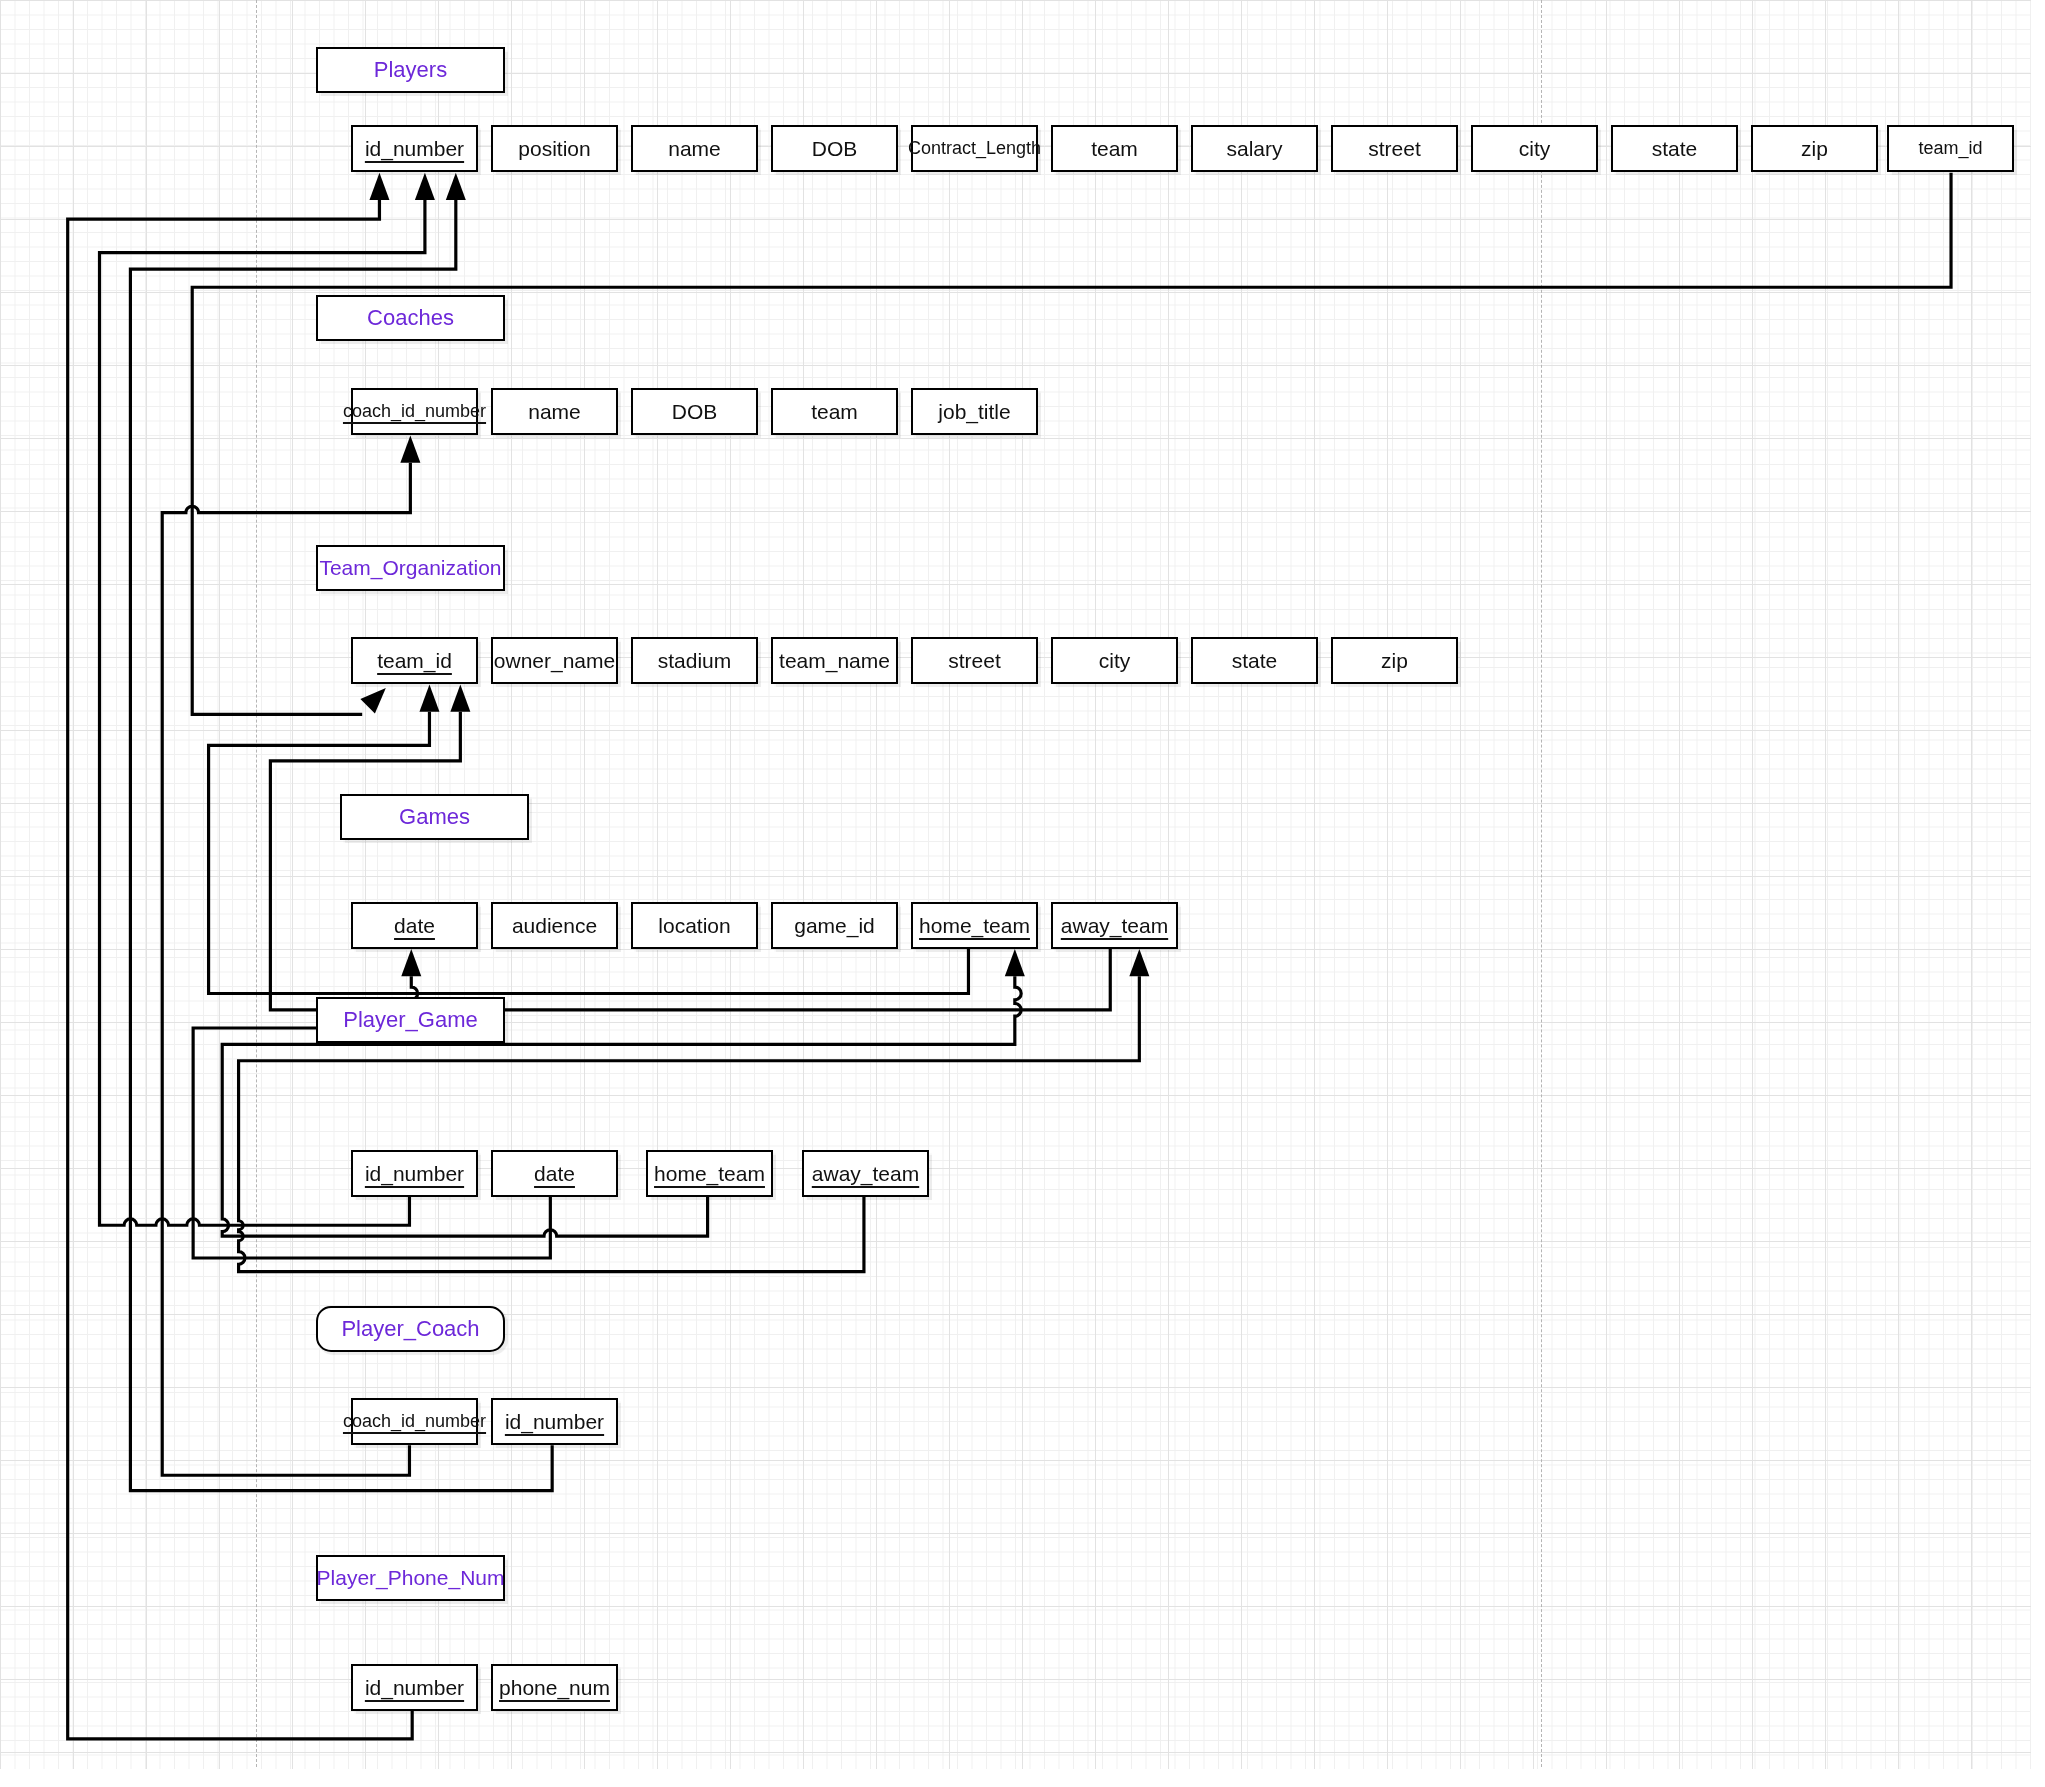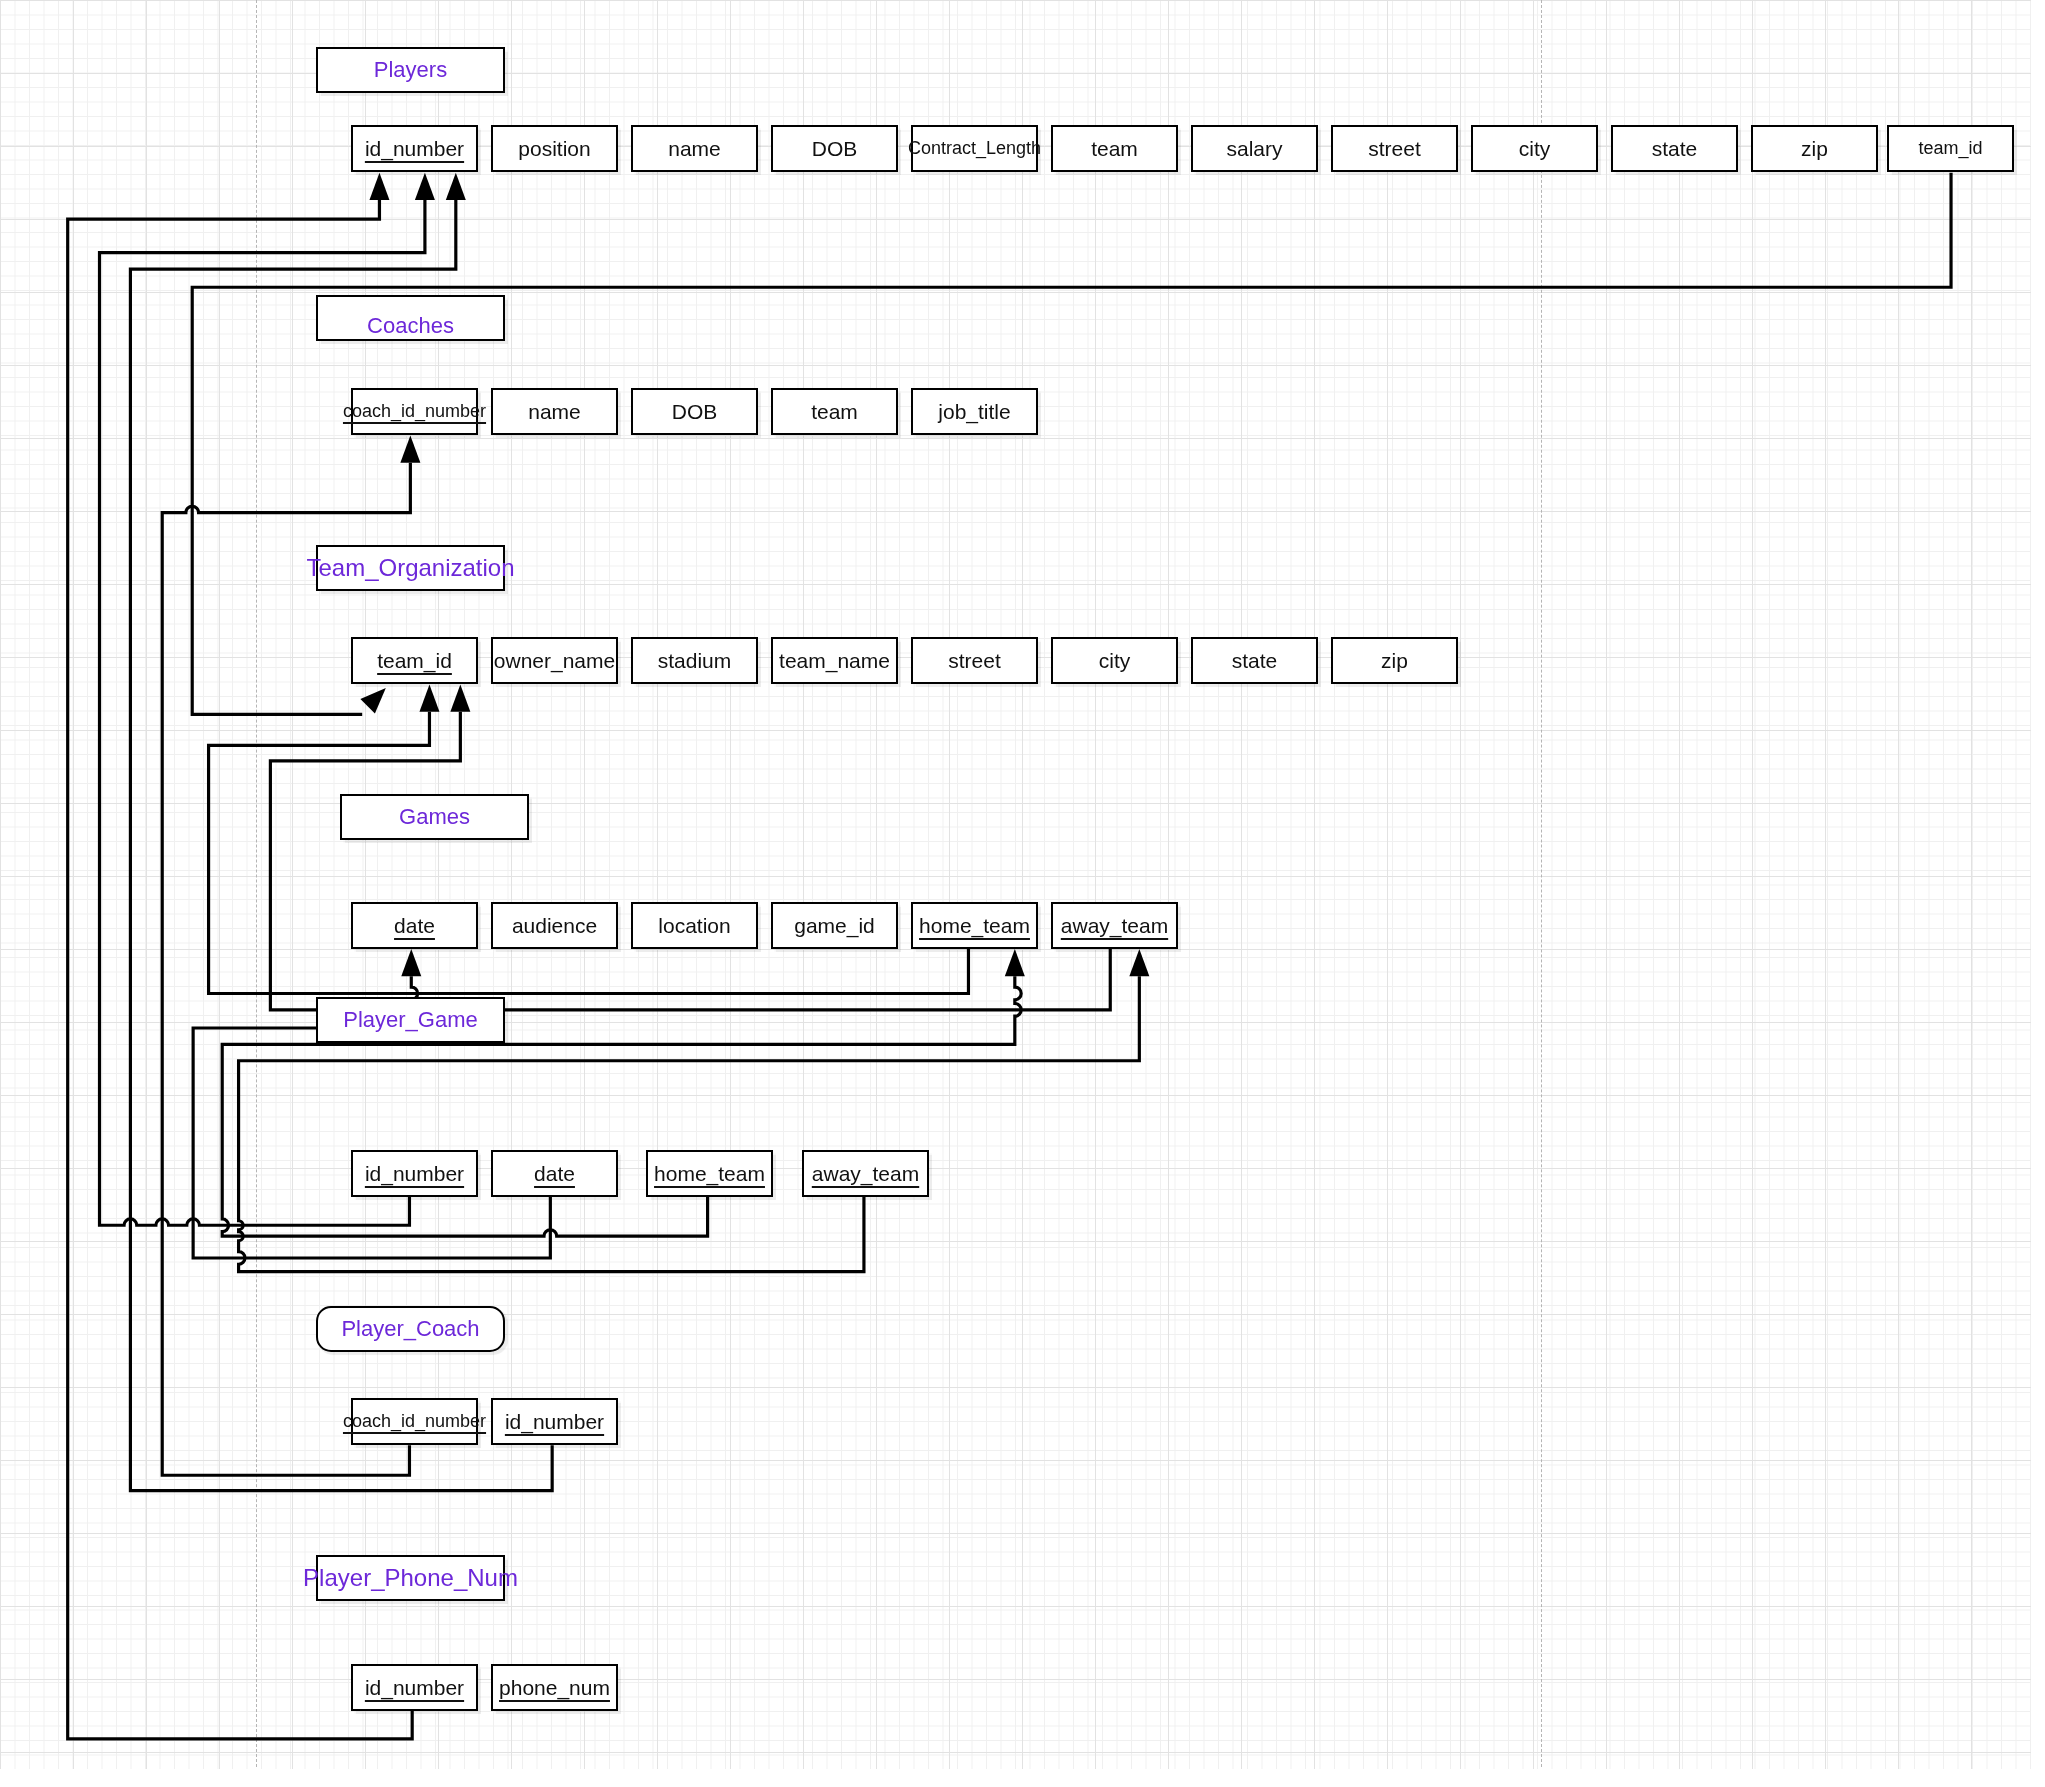--- a/index.html
+++ b/index.html
@@ -25,21 +25,21 @@
   #connectors path{fill:none;stroke:#000000;stroke-width:3.5px;}
   #connectors polygon{fill:#000000;stroke:none;}
   .tbox{
     position:absolute;z-index:3;
     background:#ffffff;border:2.7px solid #000000;
     box-sizing:border-box;
     display:flex;align-items:center;justify-content:center;
     box-shadow:2.7px 2.7px 0.9px rgba(0,0,0,0.07);
   }
   .title{font-weight:normal;font-size:22px;color:#6d28d9;}
-  .title.long-title{font-size:24px;letter-spacing:0px;}
+  .title.long-title{font-size:21px;letter-spacing:0px;}
   .fbox{font-size:21px;color:#111;border-width:2.3px;}
   .fbox.small-label{font-size:18px;}
   .fbox .pk{
     text-decoration:underline;
     text-decoration-thickness:1.8px;
     text-underline-offset:4.5px;
   }
 </style>
 </head>
 <body>
@@ -101,21 +101,21 @@
     </div>
     <div class="tbox fbox" style="left: 1611px; top: 125px; width: 127px; height: 47px;">
       <span>state</span>
     </div>
     <div class="tbox fbox" style="left: 1751px; top: 125px; width: 127px; height: 47px;">
       <span>zip</span>
     </div>
     <div class="tbox fbox small-label" style="left: 1887px; top: 125px; width: 127px; height: 47px;">
       <span>team_id</span>
     </div>
-    <div class="tbox title" style="left: 316px; top: 295px; width: 189px; height: 46px; align-items: flex-end;">
+    <div class="tbox title" style="left: 316px; top: 295px; width: 189px; height: 46px;">
       <span>Coaches</span>
     </div>
     <div class="tbox fbox small-label" style="left: 351px; top: 388px; width: 127px; height: 47px;">
       <span class="pk">coach_id_number</span>
     </div>
     <div class="tbox fbox" style="left: 491px; top: 388px; width: 127px; height: 47px;">
       <span>name</span>
     </div>
     <div class="tbox fbox" style="left: 631px; top: 388px; width: 127px; height: 47px;">
       <span>DOB</span>

